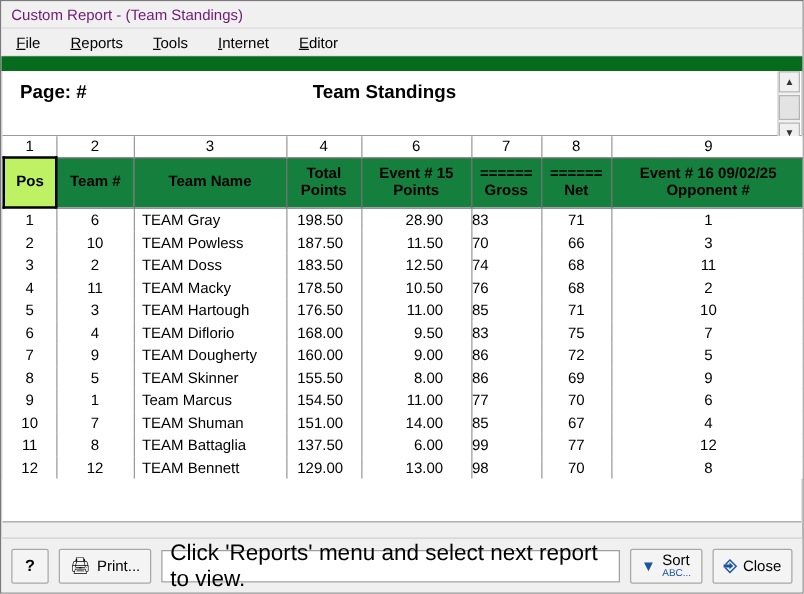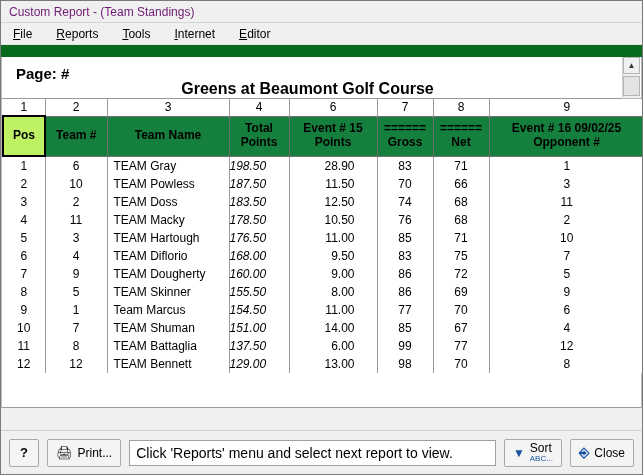--- a/index.html
+++ b/index.html
@@ -62,24 +62,24 @@
   }
   
   .report-area {
     position: relative;
     background: #ffffff;
     border-left: 1px solid #b8b8b8;
     border-right: 1px solid #b8b8b8;
   }
   .report-header {
     position: relative;
-    height: 42px;
+    height: 52px;
     background: #ffffff;
     border-bottom: 1px solid #9a9a9a;
-    padding: 17px 18px 0 12px;
+    padding: 4px 18px 0 12px;
     box-sizing: border-box;
   }
   .page-label {
     position: absolute;
     left: 14px;
     top: 8px;
     font-size: 15px;
     font-weight: bold;
   }
   .course-title {
@@ -163,23 +163,23 @@
     border: 2px solid #000000;
   }
   .data-row td {
     height: 18px;
     border-right: 1px solid #9a9a9a;
     background: #ffffff;
   }
   .data-row td.c-pos { text-align: center; }
   .data-row td.c-team { text-align: center; }
   .data-row td.c-name { text-align: left; padding-left: 6px; }
-  .data-row td.c-pts { padding-right: 14px; font-style: italic; }
+  .data-row td.c-pts { text-align: right; padding-right: 14px; }
   .data-row td.c-ev15 { text-align: right; padding-right: 22px; }
-  .data-row td.c-gross { text-align: center; }
+  .data-row td.c-gross { }
   .data-row td.c-net { text-align: center; }
   .data-row td.c-opp { text-align: center; border-right: none; }
   .sep-left { border-left: 1px solid #9a9a9a; }
   .grid-bottom-fill {
     height: 34px;
     background: #ffffff;
     border-bottom: 1px solid #9a9a9a;
   }
   
   .bottom-bar {
@@ -210,21 +210,21 @@
   }
   .tb-btn.square { width: 30px; justify-content: center; padding: 0; }
   .status-field {
     flex: 1;
     height: 26px;
     background: #ffffff;
     border: 1px solid #a0a0a0;
     display: flex;
     align-items: center;
     padding-left: 6px;
-    font-size: 14px;
+    font-size: 18px;
     box-sizing: border-box;
   }
   .icon { display: inline-block; line-height: 1; }
   .sort-icon { color: #1a53a0; font-weight: bold; }
   .printer-icon { font-size: 13px; }
   .help-icon { font-weight: bold; font-size: 13px; }
   .close-icon { color: #1a53a0; font-weight: bold; font-size: 13px; }
 </style>
 </head>
 <body>
@@ -242,21 +242,20 @@
     <div class="menu-item"><u>I</u>nternet</div>
     <div class="menu-item"><u>E</u>ditor</div>
   </div>
 
   <div class="green-band"></div>
 
   <div class="report-area">
 
     <div class="report-header">
       <div class="page-label">Page: #</div>
-      <div class="course-title">Greens at Beaumont Golf Course</div>
       <div class="report-subtitle">Team Standings</div>
 
       <div class="vscroll">
         <div class="scroll-btn">▲</div>
         <div class="scroll-thumb"></div>
         <div class="scroll-btn">▼</div>
       </div>
     </div>
 
     <div class="grid-wrap">

